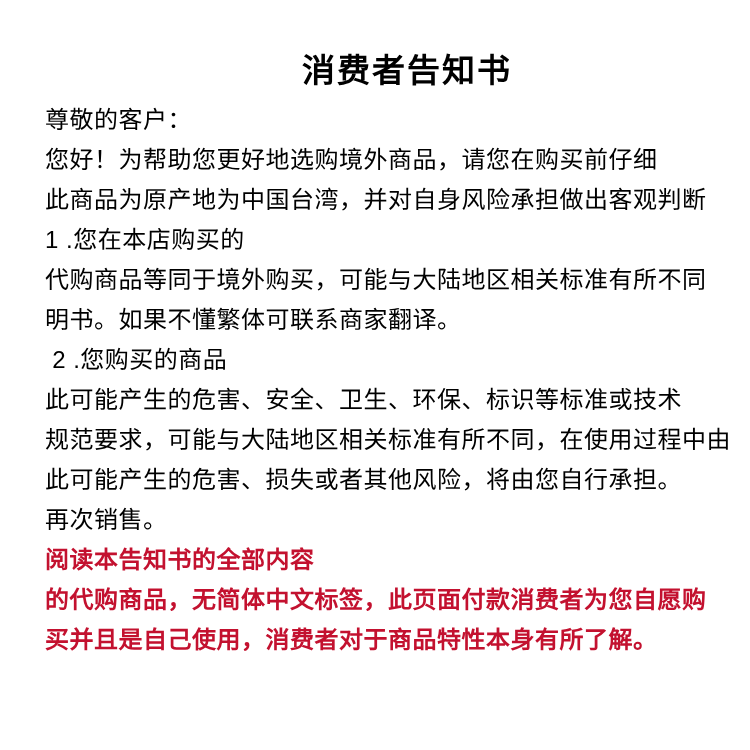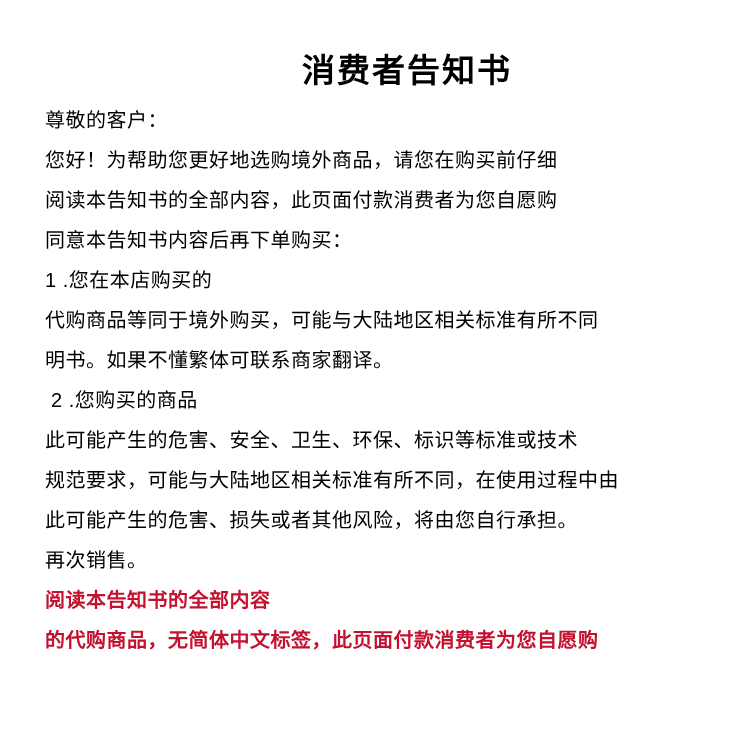--- a/index.html
+++ b/index.html
@@ -30,47 +30,47 @@
     letter-spacing: 2px;
     color: var(--ink);
     line-height: 42px;
     white-space: pre;
   }
   .body-lines {
     margin-top: 8px;
     padding-left: 45px;
   }
   .line {
-    font-size: 20px;
+    font-size: 24px;
     line-height: 40px;
     height: 40px;
     color: var(--ink);
     letter-spacing: 0.5px;
     white-space: pre;        
   }
   .line.red {
     color: var(--red);
     font-weight: 700;
   }
 </style>
 </head>
 <body>
 
 <div class="page">
   <div class="title">消费者告知书</div>
 
   <div class="body-lines">
     <div class="line">尊敬的客户：</div>
     <div class="line">您好！为帮助您更好地选购境外商品，请您在购买前仔细</div>
-    <div class="line">阅读本告知书的全部内容，此页面付款消费者为您自愿购</div>
-    <div class="line">同意本告知书内容后再下单购买：</div>
+    <div class="line">此商品为原产地为中国台湾，并对自身风险承担做出客观判断</div>
     <div class="line">1 .您在本店购买的</div>
     <div class="line">代购商品等同于境外购买，可能与大陆地区相关标准有所不同</div>
     <div class="line">明书。如果不懂繁体可联系商家翻译。</div>
     <div class="line"> 2 .您购买的商品</div>
     <div class="line">此可能产生的危害、安全、卫生、环保、标识等标准或技术</div>
     <div class="line">规范要求，可能与大陆地区相关标准有所不同，在使用过程中由</div>
     <div class="line">此可能产生的危害、损失或者其他风险，将由您自行承担。</div>
     <div class="line">再次销售。</div>
     <div class="line red">阅读本告知书的全部内容</div>
     <div class="line red">的代购商品，无简体中文标签，此页面付款消费者为您自愿购</div>
+    <div class="line red">买并且是自己使用，消费者对于商品特性本身有所了解。</div>
   </div>
 </div>
 
 </body></html>

